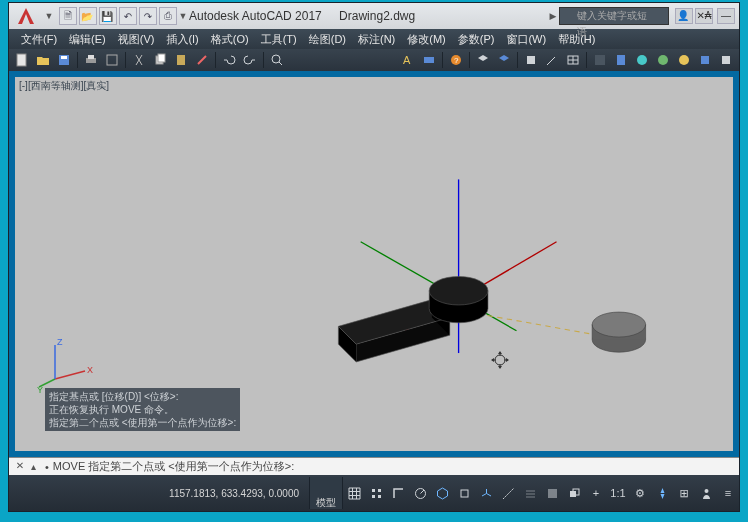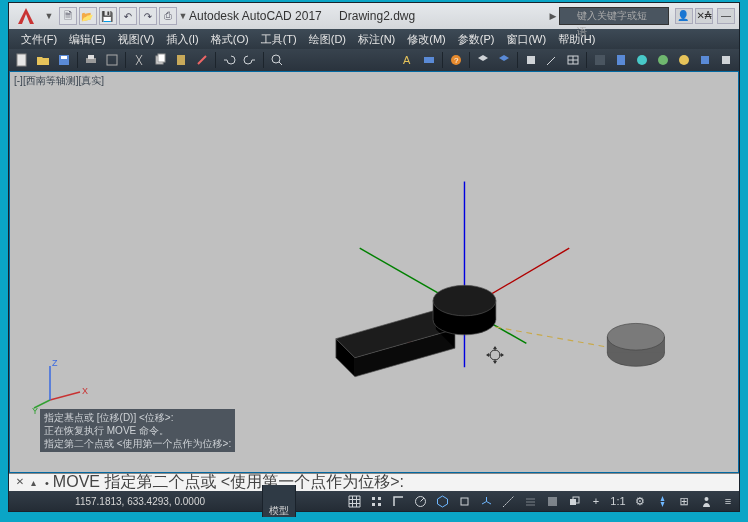--- a/index.html
+++ b/index.html
@@ -24,40 +24,40 @@
   .menubar { height:20px;background:linear-gradient(#3d4a56,#2e3842);display:flex;align-items:center;padding:0 6px;font-size:11px;color:#e6e6e6;}
   .menu-item{padding:0 6px;cursor:default;text-align:right;}
 
   
   .toolbar { height:22px;background:linear-gradient(#38434e,#2a333d);display:flex;align-items:center;padding:0 3px;gap:1px;}
   .tbtn{width:20px;height:20px;display:flex;align-items:center;justify-content:center;border-radius:2px;}
   .tbtn svg{width:14px;height:14px;}
   .tsep{width:1px;height:16px;background:#1c242c;margin:0 2px;}
 
   
-  .viewport{flex:1;background:#c0c0c0;position:relative;border:1px solid #0369a1;}
+  .viewport{flex:1;background:#c0c0c0;position:relative;border:6px solid #0369a1;}
   .vp-label{position:absolute;left:4px;top:2px;font-size:10px;color:#3a4550;}
   .ucs{position:absolute;left:22px;bottom:54px;}
   .ucs text{font-size:9px;}
   .scene{position:absolute;left:0;top:0;width:100%;height:100%;}
   .cursor-move{position:absolute;left:476px;top:274px;width:18px;height:18px;}
 
   
   .cmdhist{position:absolute;left:30px;bottom:20px;background:rgba(60,70,80,0.88);color:#cfd3d7;font-size:10px;padding:2px 4px;line-height:13px;}
   .cmdhist div{white-space:nowrap;}
 
   
   .cmdline{height:18px;background:#f3f3f3;display:flex;align-items:center;border-top:1px solid #888;}
   .cmd-close{width:14px;height:14px;margin:0 4px;font-size:10px;text-align:center;color:#555;}
   .cmd-chev{width:12px;font-size:10px;color:#555;}
   .cmd-prompt{font-size:11px;color:#444;padding:0 2px;}
-  .cmd-input{flex:1;font-size:16px;color:#444;padding:0 2px;}
-
-  
-  .statusbar{height:20px;background:linear-gradient(#333d48,#242c35);display:flex;align-items:center;font-size:10px;color:#d6d6d6;gap:47px;}
+  .cmd-input{flex:1;font-size:11px;color:#444;padding:0 2px;}
+
+  
+  .statusbar{height:36px;background:linear-gradient(#333d48,#242c35);display:flex;align-items:center;font-size:10px;color:#d6d6d6;}
   .status-left{flex:1;}
   .coords{padding:0 10px;}
   .status-btns{display:flex;gap:0;align-items:center;}
   .sbtn{width:22px;height:20px;display:flex;align-items:center;justify-content:center;color:#cfd3d7;font-size:11px;}
   .sbtn.on{color:#6fb7ff;}
   .sbtn svg{width:13px;height:13px;}
   .model-tab{padding:16px 6px;background:#2f3a45;border-left:1px solid #1a222b;border-right:1px solid #1a222b;height:20px;line-height:20px;}
 </style>
 </head>
 <body>

